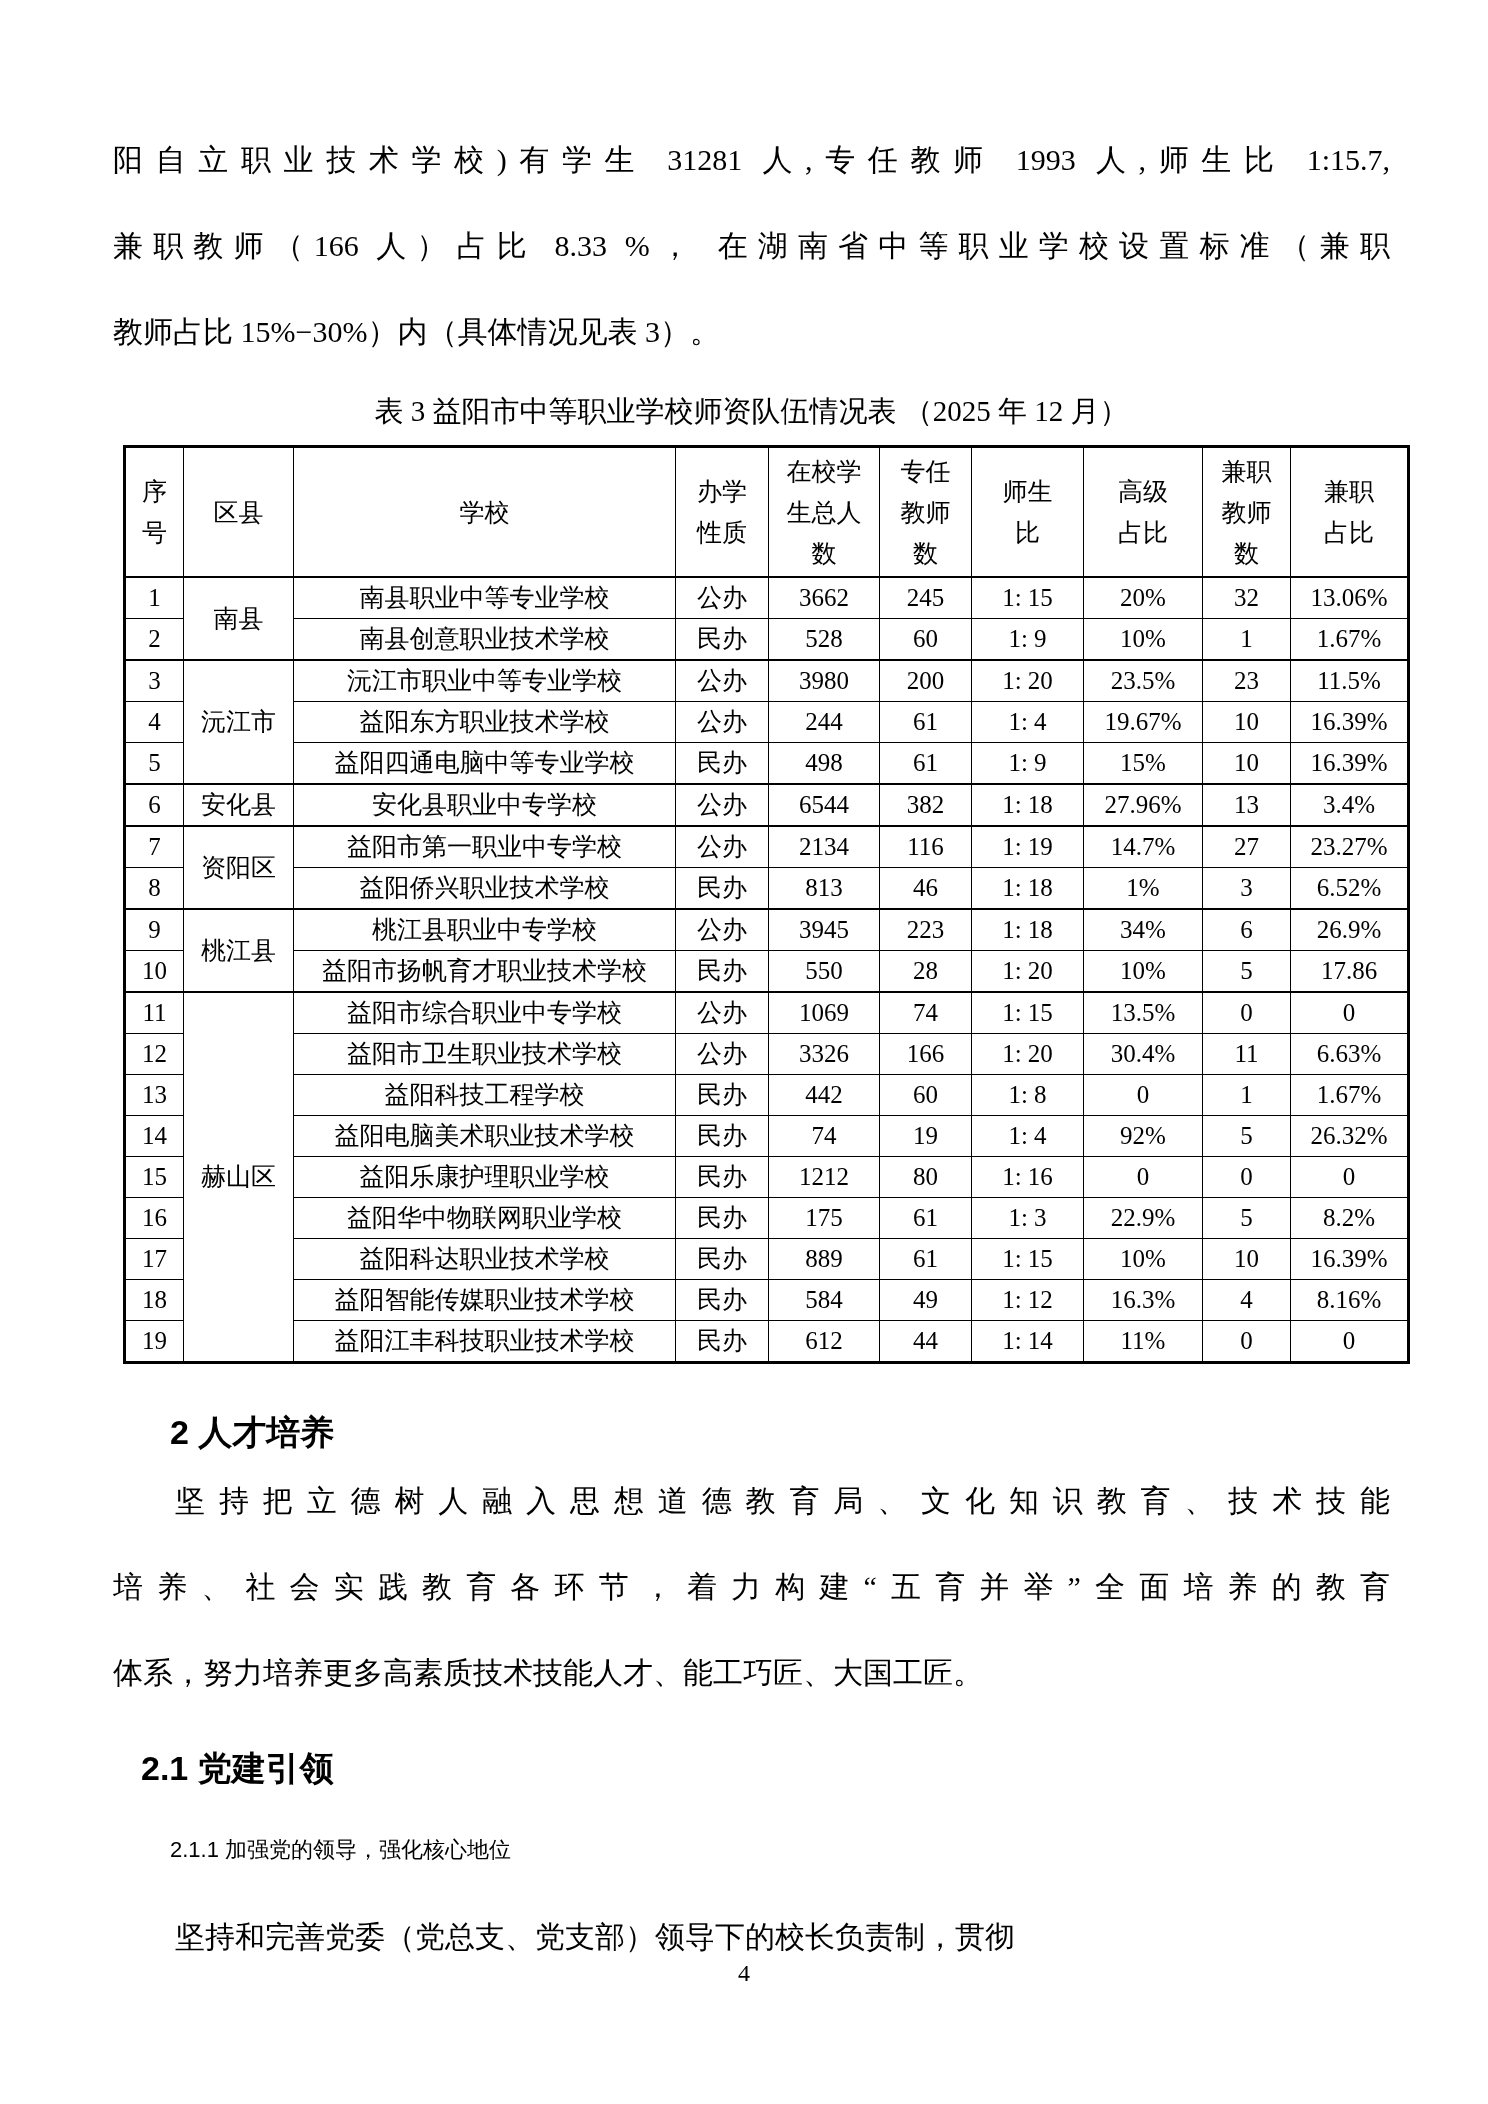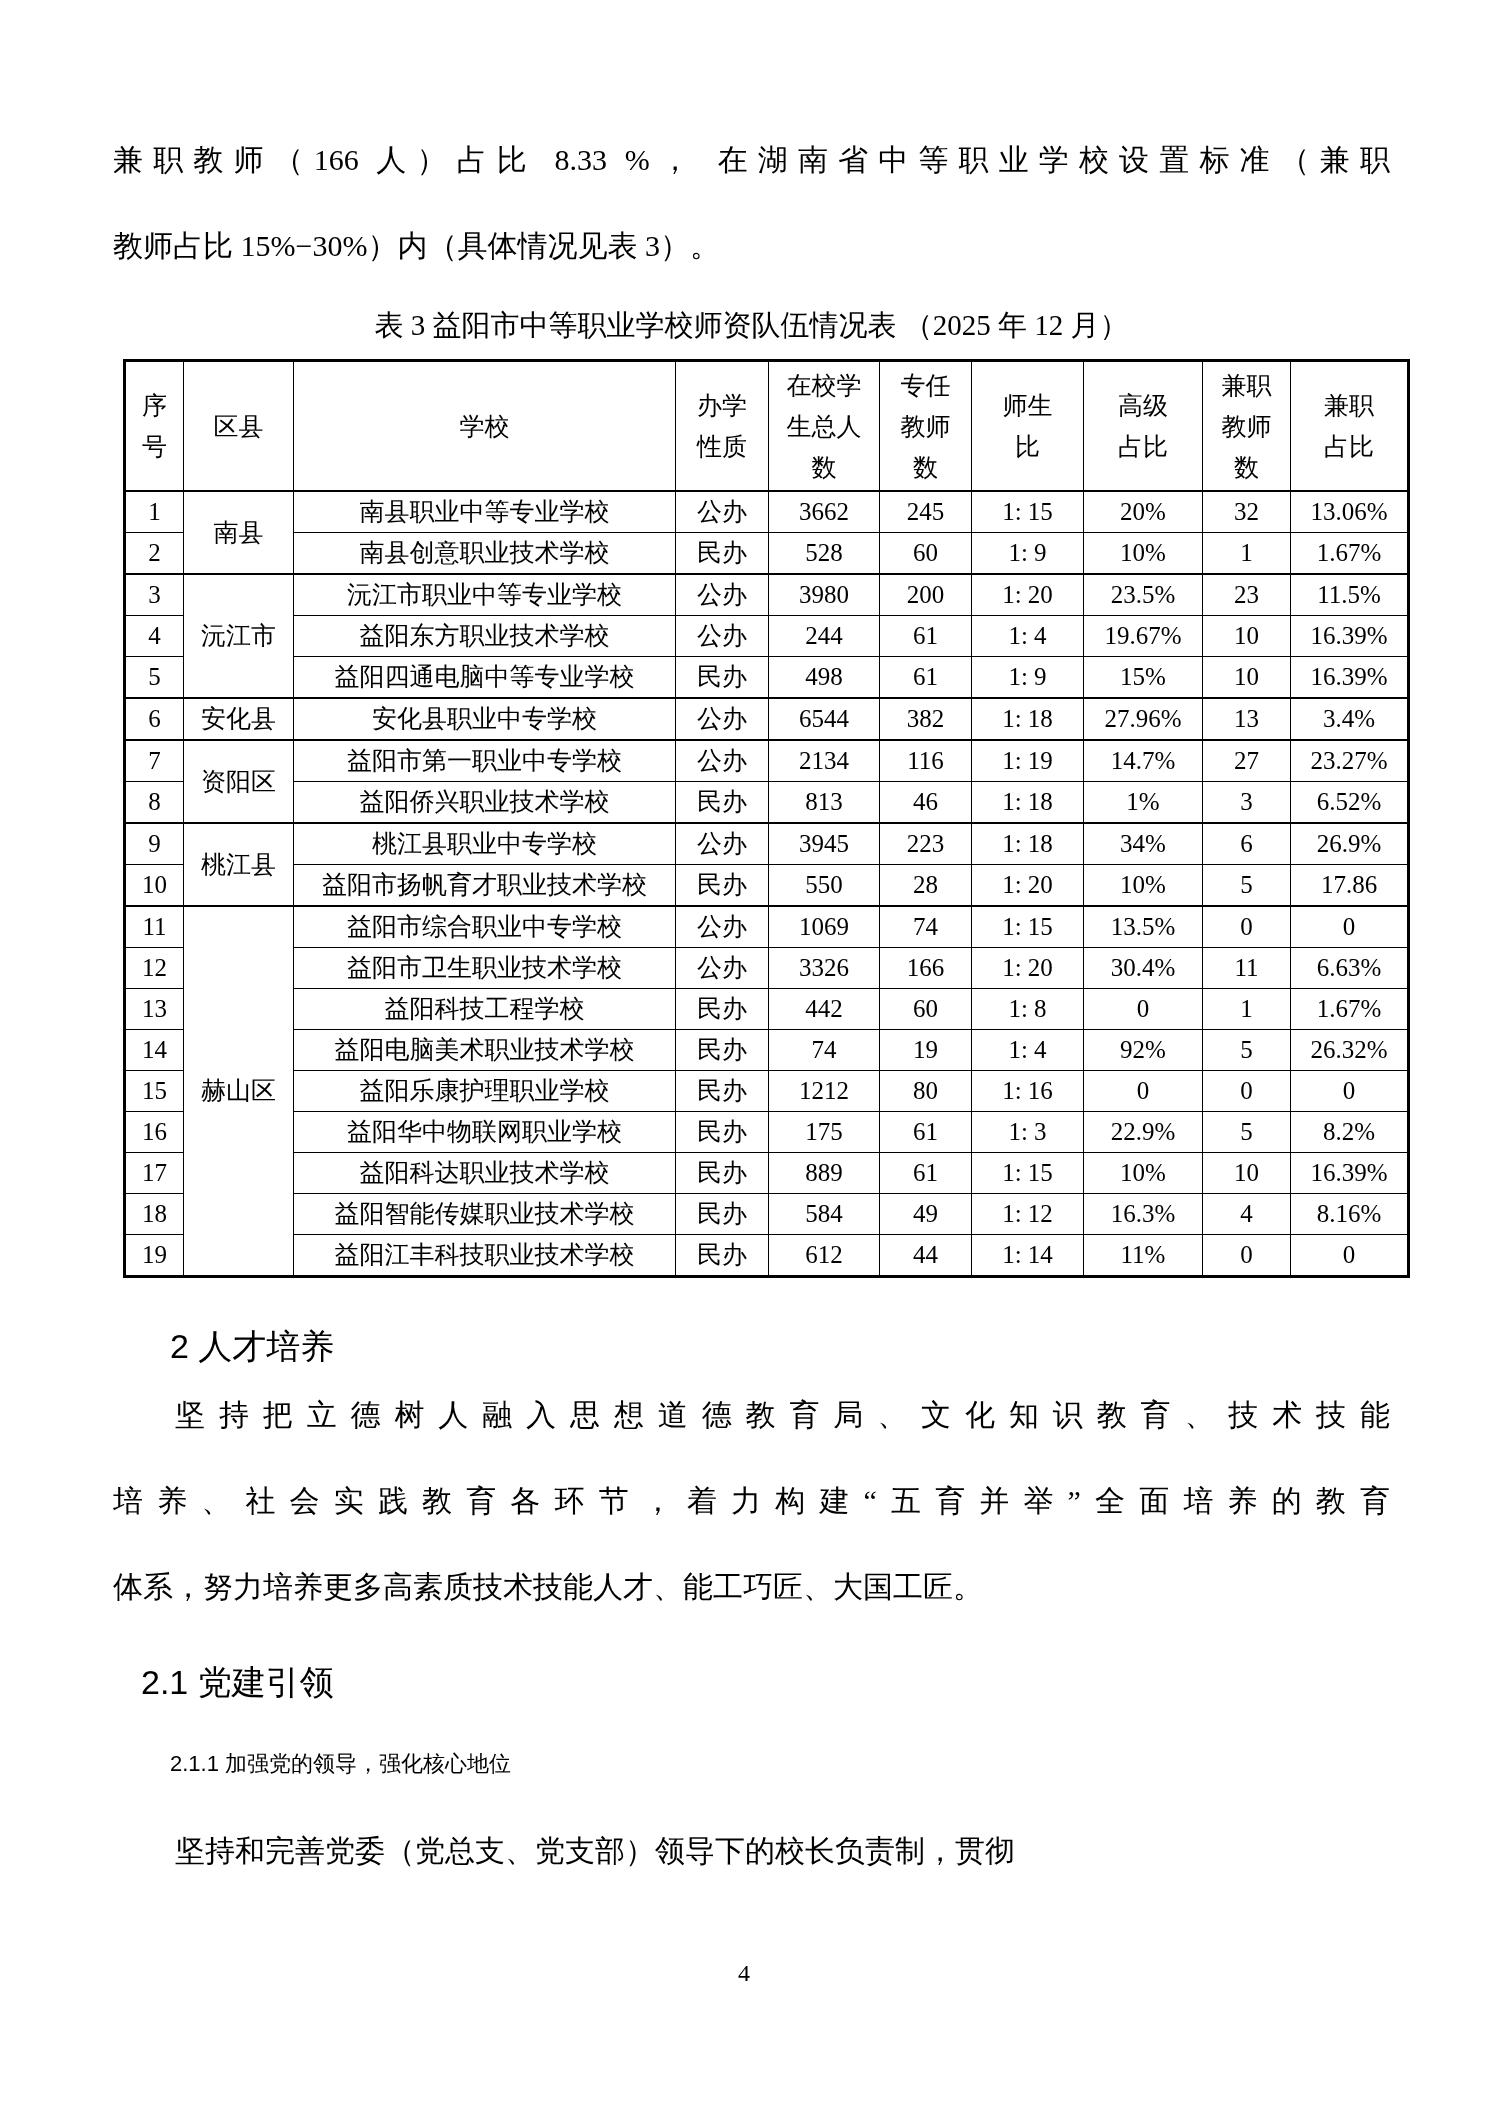--- a/index.html
+++ b/index.html
@@ -53,21 +53,21 @@
     line-height: 41px;
     white-space: pre-line;
     border-bottom: 2px solid #000;
   }
   .doc-table tbody td { height: 40px; line-height: 40px; }
   .doc-table tr.group-start td { border-top: 2px solid #000; }
 
   .heading {
     font-family: "Liberation Sans", "DejaVu Sans", sans-serif;
     font-size: 34px;
-    font-weight: normal;
+    font-weight: bold;
     line-height: 52px;
     margin: 42px 0 0 57px;
   }
   .heading-21 { margin-top: 26px; margin-left: 28px; }
   .subheading {
     font-family: "Liberation Sans", "DejaVu Sans", sans-serif;
     font-size: 22px;
     font-weight: normal;
     line-height: 60px;
     margin: 26px 0 0 57px;
@@ -81,20 +81,21 @@
     font-size: 24px;
     line-height: 30px;
   }
 </style>
 </head>
 <body>
 
 <div class="page">
   <div class="content">
 
+    <p class="line fill">阳自立职业技术学校)有学生 31281 人,专任教师 1993 人,师生比 1:15.7,</p>
     <p class="line fill">兼职教师（166 人）占比 8.33 %， 在湖南省中等职业学校设置标准（兼职</p>
     <p class="line">教师占比 15%−30%）内（具体情况见表 3）。</p>
 
     <div class="caption">表 3 益阳市中等职业学校师资队伍情况表 （2025 年 12 月）</div>
 
     <table class="doc-table">
       <colgroup>
           <col style="width: 59px;">
           <col style="width: 110px;">
           <col style="width: 382px;">

